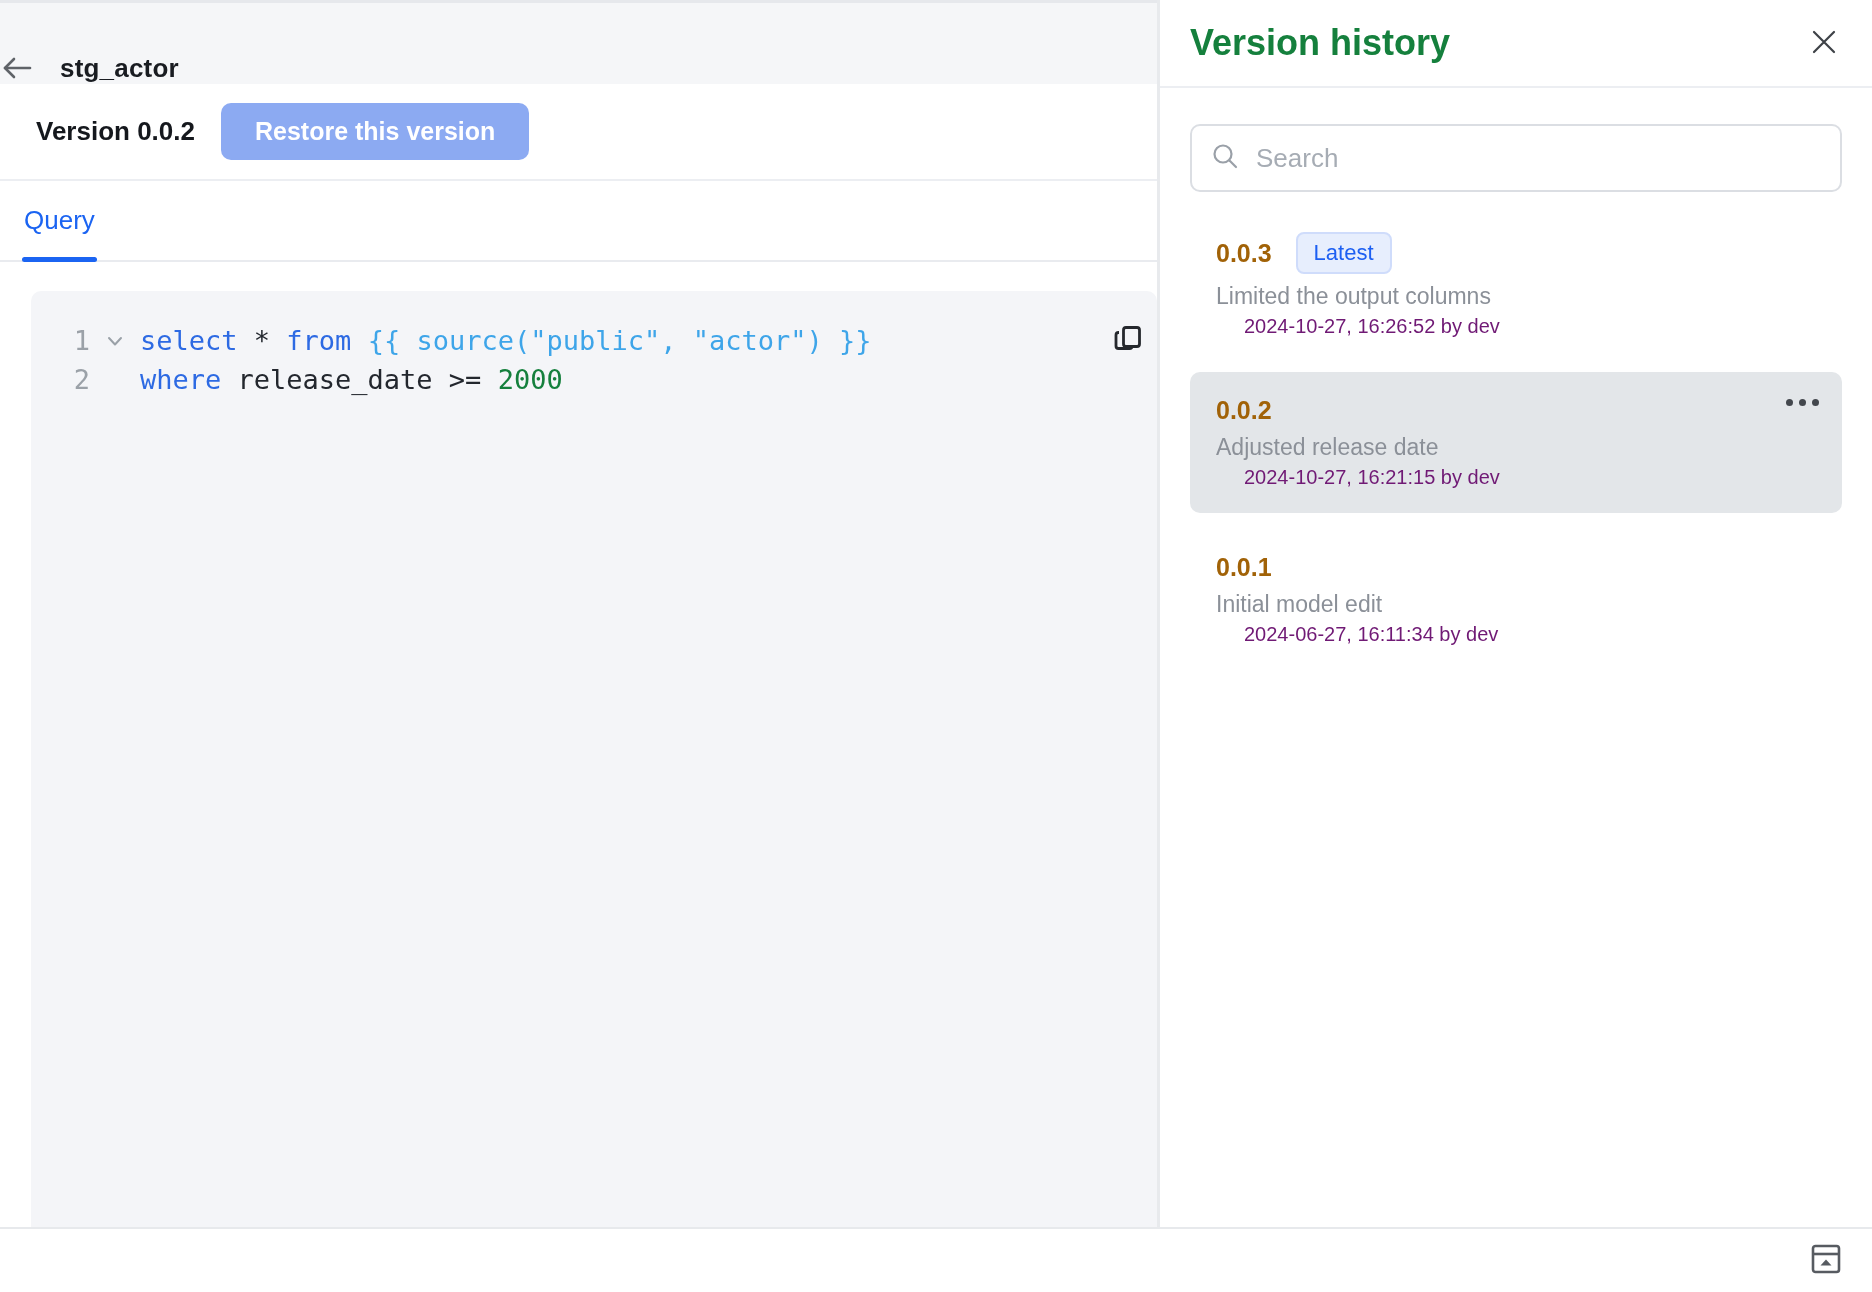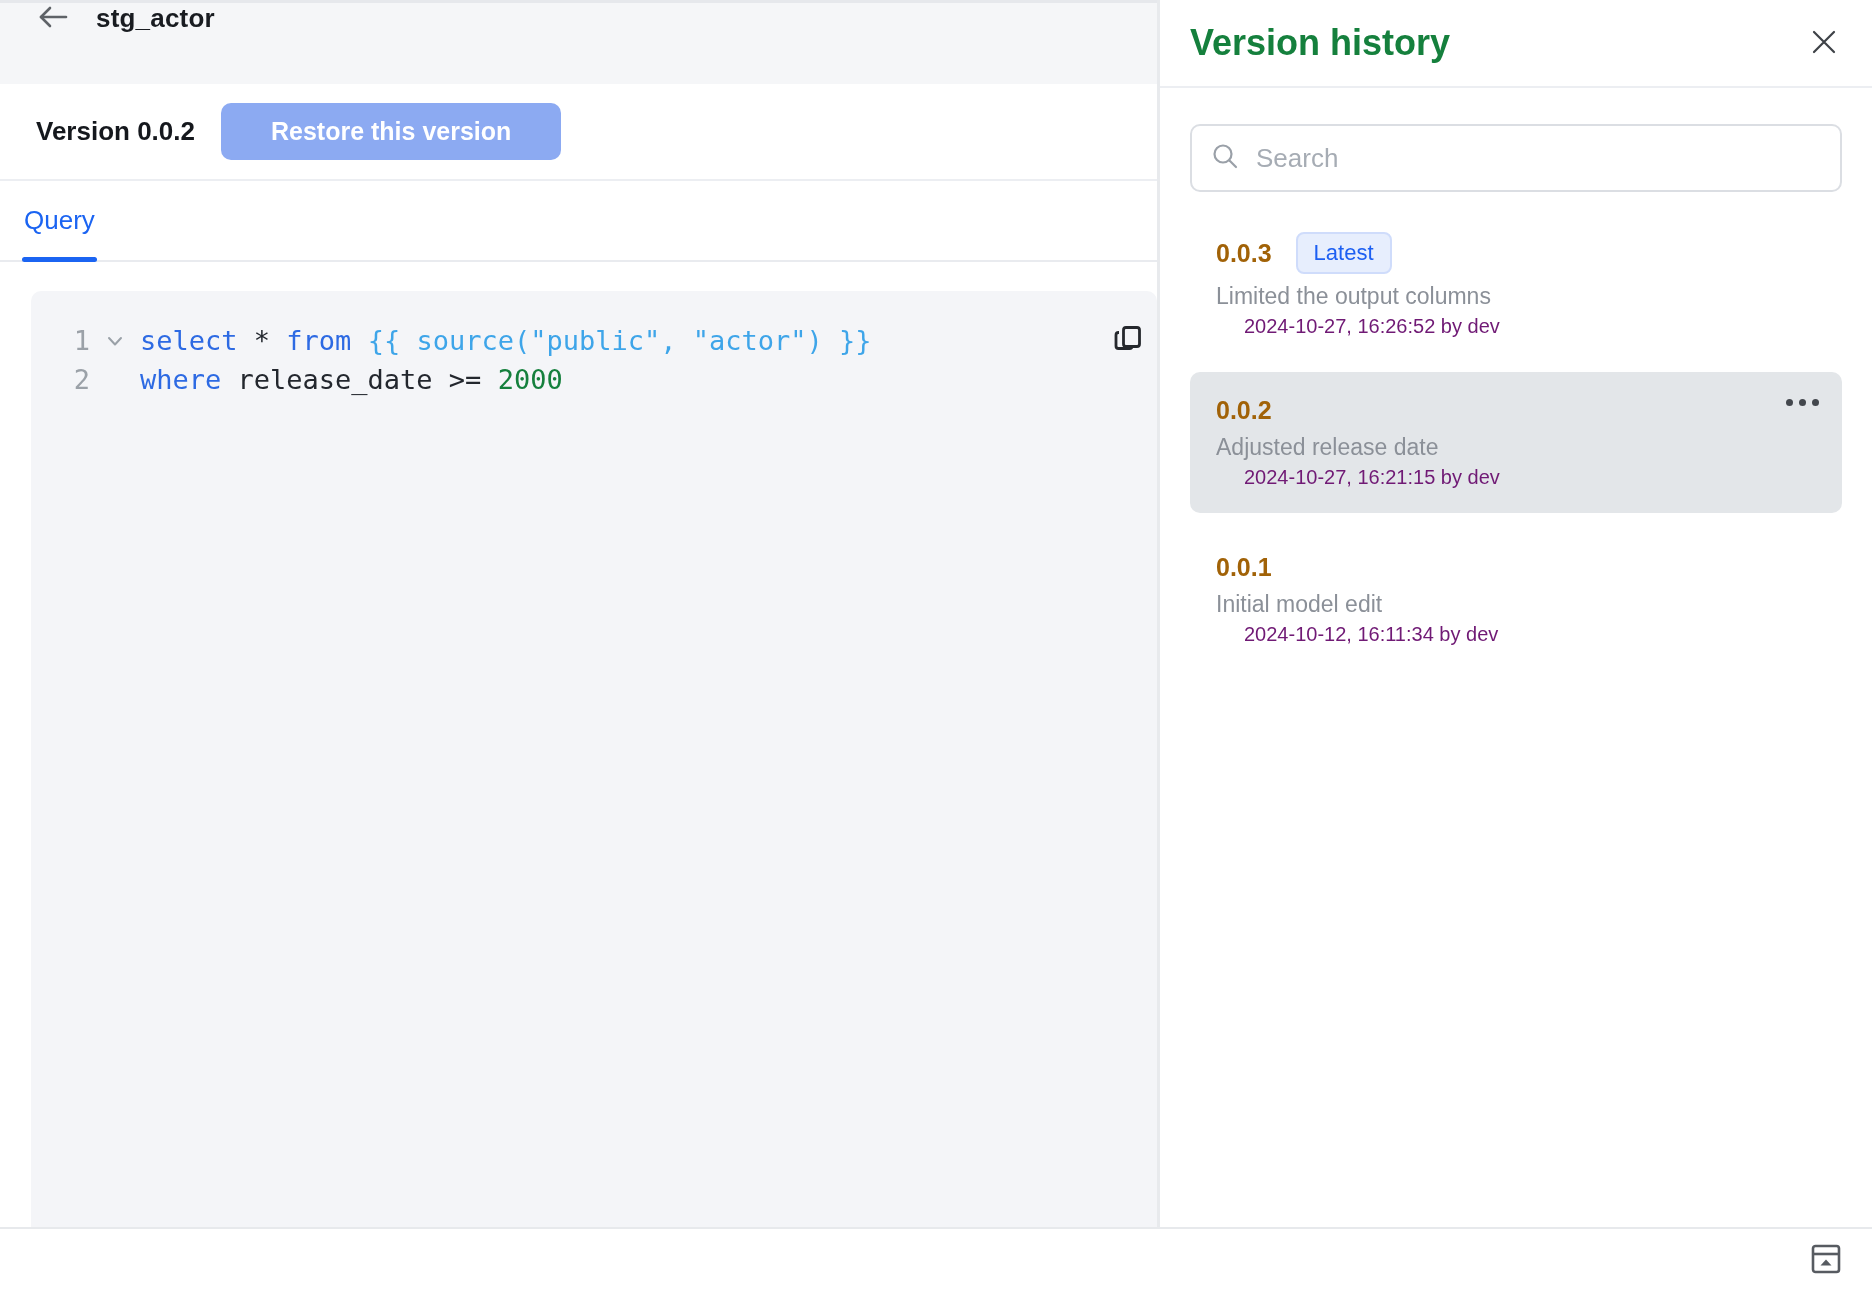--- a/index.html
+++ b/index.html
@@ -9,33 +9,33 @@
     background: #ffffff;
     color: #1c2026;
   }
   .app { width: 1872px; height: 1292px; display: flex; flex-direction: column; }
   .main { height: 1227px; display: flex; }
 
   
   .left-pane { width: 1157px; display: flex; flex-direction: column; }
   .left-header {
     height: 84px; background: #f5f6f8; border-top: 3px solid #e6e8ec;
-    display: flex; align-items: flex-start; padding-left: 36px; gap: 26px; flex: none;
+    display: flex; align-items: flex-end; gap: 26px; flex: none;
   }
   .left-title { font-size: 26px; font-weight: 600; color: #191c21; letter-spacing: 0.2px; }
   .back-btn { width: 34px; height: 30px; display: flex; align-items: center; justify-content: center; cursor: pointer; background: none; border: none; }
 
   .version-row {
     height: 97px; background: #ffffff; border-bottom: 2px solid #eceef2;
     display: flex; align-items: center; padding-left: 36px; gap: 26px; flex: none;
   }
   .version-label { font-size: 26px; font-weight: 600; color: #15181d; }
   .restore-btn {
     background: #8caaf2; color: #ffffff; border: none; border-radius: 10px;
-    height: 57px; padding: 0 50px; font-size: 25px; font-weight: 600;
+    height: 57px; padding: 0 34px; font-size: 25px; font-weight: 600;
     font-family: "Liberation Sans", sans-serif; cursor: pointer;
   }
 
   .tab-bar { height: 81px; border-bottom: 2px solid #e9ebef; display: flex; flex: none; }
   .tab {
     margin-left: 22px; position: relative; display: flex; align-items: center;
     font-size: 26px; font-weight: 500; color: #1b64f2; cursor: pointer; padding: 0 2px;
   }
   .tab .indicator { position: absolute; left: 0; right: 0; bottom: -2px; height: 5px; background: #1b64f2; border-radius: 3px; }
 
@@ -211,21 +211,21 @@
             <span class="dot"></span>
             <span class="dot"></span>
           </button>
         </div>
 
         <div class="vh-item">
           <div class="vh-head">
             <span class="vh-version">0.0.1</span>
           </div>
           <div class="vh-desc">Initial model edit</div>
-          <div class="vh-time">2024-10-12, 16:11:34 by dev</div>
+          <div class="vh-time">2024-06-27, 16:11:34 by dev</div>
         </div>
 
       </div>
     </div>
   </div>
 
   <div class="bottom-bar">
     <button class="panel-toggle-btn">
       <span>
         <svg width="36" height="36" viewBox="0 0 36 36" fill="none">

